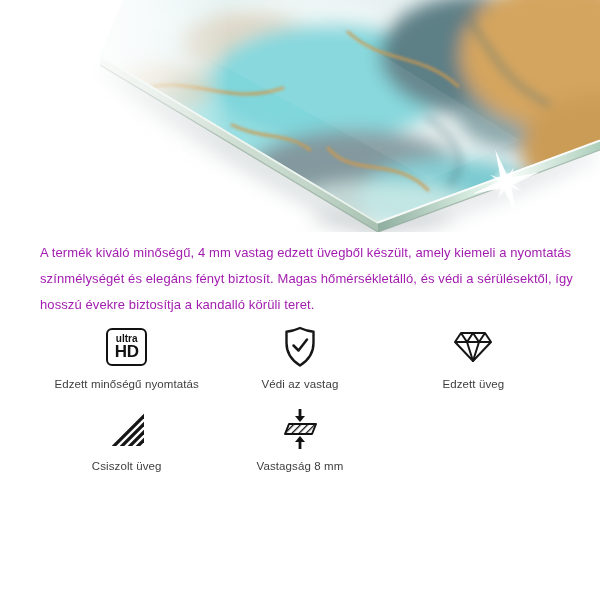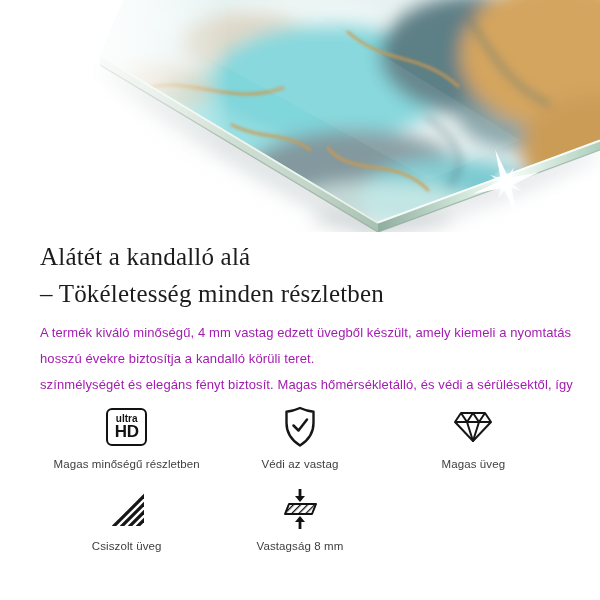--- a/index.html
+++ b/index.html
@@ -133,42 +133,38 @@
         <polygon points="506,148 510,179 541,183 510,187 506,218 502,187 471,183 502,179" fill="#ffffff" opacity=".95"></polygon>
         <g transform="rotate(45 506 183)">
           <polygon points="506,165 508.5,180.5 524,183 508.5,185.5 506,201 503.5,185.5 488,183 503.5,180.5" fill="#ffffff" opacity=".8"></polygon>
         </g>
       </g>
     </svg>
   </div>
 
   <div class="content">
 
-    <h1 class="heading">
-      <span class="hline">Alátét a kandalló alá</span>
-      <span class="hline">– Tökéletesség minden részletben</span>
-    </h1>
 
     <p class="desc">
       <span class="dline">A termék kiváló minőségű, 4 mm vastag edzett üvegből készült, amely kiemeli a nyomtatás</span>
+      <span class="dline">színmélységét és elegáns fényt biztosít. Magas hőmérsékletálló, és védi a sérülésektől, így</span>
       <span class="dline">hosszú évekre biztosítja a kandalló körüli teret.</span>
-      <span class="dline">színmélységét és elegáns fényt biztosít. Magas hőmérsékletálló, és védi a sérülésektől, így</span>
     </p>
 
     <div class="features">
 
 
       <div class="feature">
         <div class="icon-box">
           <div class="uhd">
             <span class="uhd-top">ultra</span>
             <span class="uhd-bottom">HD</span>
           </div>
         </div>
-        <div class="feature-label">Magas minőségű részletben</div>
+        <div class="feature-label">Edzett minőségű nyomtatás</div>
       </div>
 
       <div class="feature">
         <div class="icon-box">
           <svg width="38" height="44" viewBox="0 0 36 44">
             <path class="ic" stroke-width="2.4" stroke-linejoin="round" d="M18,3 C22,4.8 27,6.3 31.5,6.8 V18 C31.5,28 26,35.5 18,40.5 C10,35.5 4.5,28 4.5,18 V6.8 C9,6.3 14,4.8 18,3 Z"></path>
             <path class="ic" stroke-width="2.5" stroke-linecap="round" stroke-linejoin="round" d="M11.5,20.5 L16.5,25.5 L25,14.5"></path>
           </svg>
         </div>
         <div class="feature-label">Védi az vastag</div>
@@ -178,21 +174,21 @@
         <div class="icon-box">
           <svg width="40" height="36" viewBox="0 0 40 34">
             <g class="ic" stroke-width="2" stroke-linejoin="round">
               <polygon points="8,3 32,3 38,12 20,31 2,12"></polygon>
               <polyline points="8,3 14,12 20,3 26,12 32,3"></polyline>
               <line x1="2" y1="12" x2="38" y2="12"></line>
               <polyline points="14,12 20,31 26,12"></polyline>
             </g>
           </svg>
         </div>
-        <div class="feature-label">Magas üveg</div>
+        <div class="feature-label">Edzett üveg</div>
       </div>
 
       <div class="feature">
         <div class="icon-box">
           <svg width="38" height="36" viewBox="0 0 36 36">
             <defs>
               <clipPath id="triClip">
                   <polygon points="1,35 35,35 35,1"></polygon>
                 </clipPath>
             </defs>

